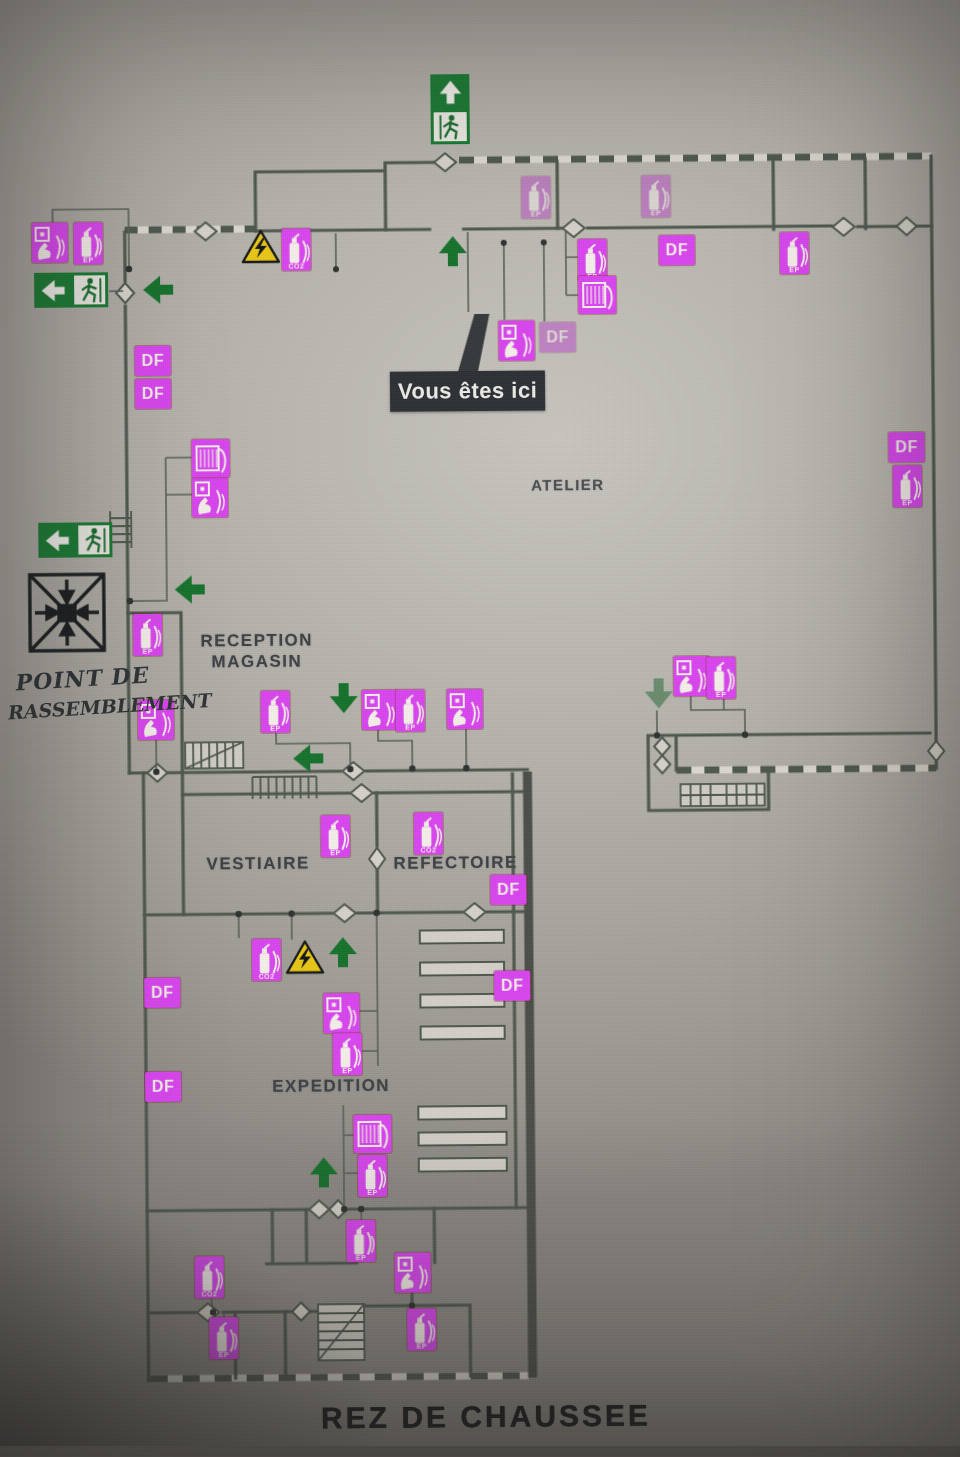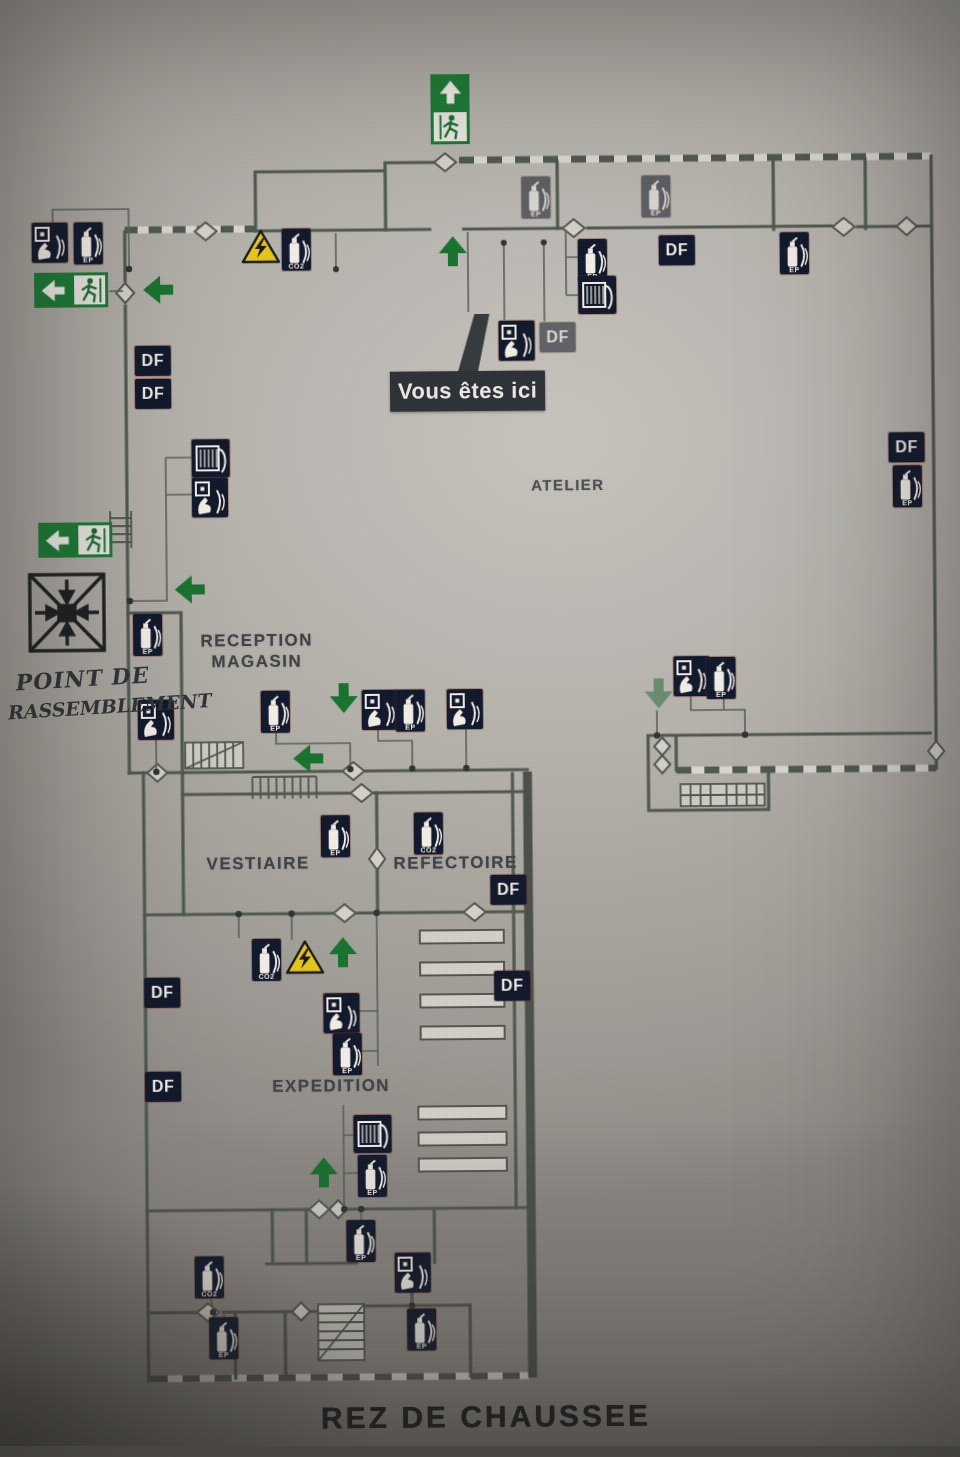--- a/index.html
+++ b/index.html
@@ -13,21 +13,21 @@
   .table-edge{position:absolute;left:0;right:0;bottom:0;height:11px;background:#55524d;}
   .grain{position:absolute;inset:0;pointer-events:none;opacity:.55;
        background-image:repeating-linear-gradient(0deg, rgba(255,255,255,.035) 0 1px, rgba(0,0,0,.035) 1px 2px),
                         repeating-linear-gradient(90deg, rgba(255,255,255,.025) 0 1px, rgba(0,0,0,.025) 1px 2px);}
   .vignette{position:absolute;inset:0;pointer-events:none;box-shadow:inset 0 0 190px rgba(34,32,30,.5);}
   #plan{position:absolute;inset:0;transform:rotate(-0.5deg);transform-origin:50% 50%;}
   .plan-svg{position:absolute;left:0;top:0;filter:blur(.35px);}
   #markers{position:absolute;inset:0;}
   .mk{position:absolute;filter:blur(.2px);}
   .mk.faded{opacity:.55;filter:saturate(.7) blur(.3px);}
-  .redbox{background:#0f172a;border-radius:2px;box-shadow:0 0 0 1px rgba(120,30,22,.35);}
+  .redbox{background:#d946ef;border-radius:2px;box-shadow:0 0 0 1px rgba(120,30,22,.35);}
   .ext{width:29px;height:42px;}
   .cp{width:36px;height:40px;}
   .hr{width:38px;height:38px;}
   .mk-sub{position:absolute;left:0;right:0;bottom:1px;text-align:center;font-size:7px;line-height:7px;
           color:#f4efe8;font-weight:bold;letter-spacing:.5px;}
   .df{width:36px;height:30px;display:flex;align-items:center;justify-content:center;
       color:#f4efe8;font-weight:bold;font-size:16px;letter-spacing:.5px;}
   .arrow{width:34px;height:34px;}
   .exit-sign{display:flex;}
   .exit-up{flex-direction:column;width:39px;}

